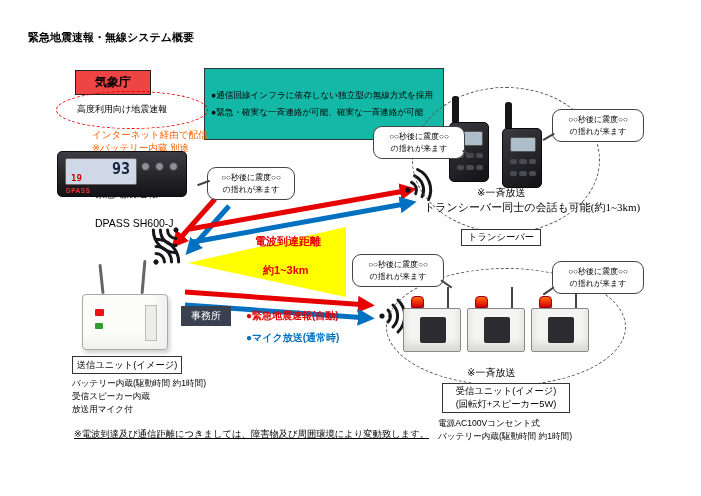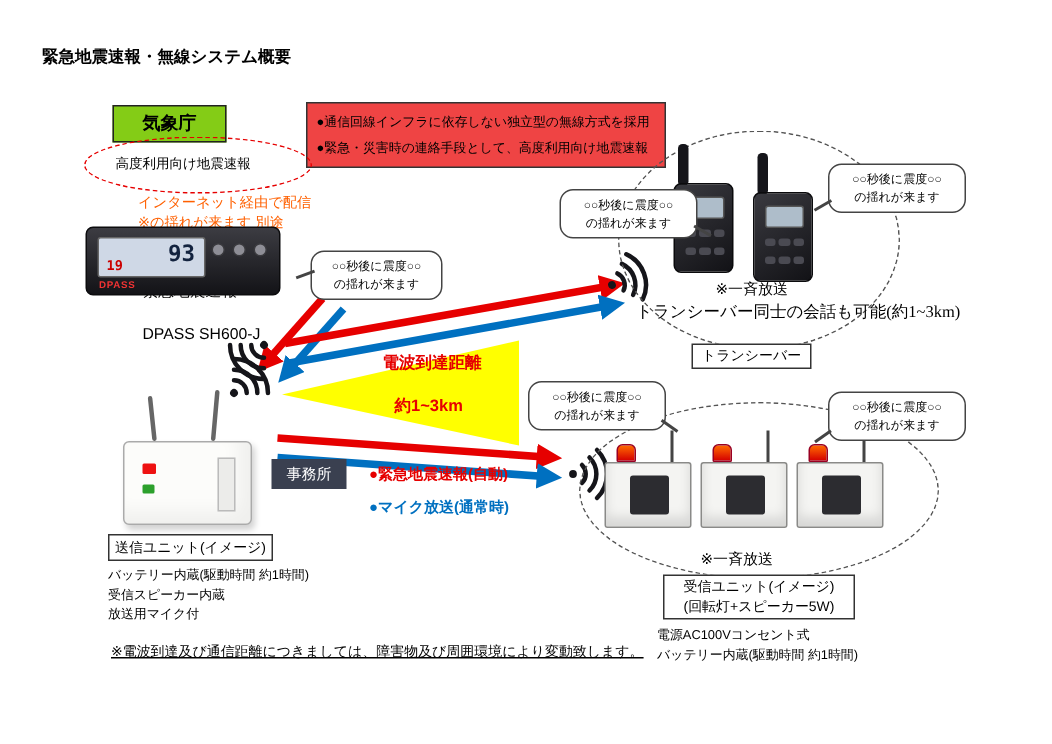--- a/index.html
+++ b/index.html
@@ -4,23 +4,23 @@
 <style>
   * { margin:0; padding:0; box-sizing:border-box; }
   body { background:#fff; font-family:"Liberation Sans","DejaVu Sans",sans-serif; color:#000; }
   .stage { position:relative; width:693px; height:496px; background:#fff; overflow:hidden; }
   .overlay { position:absolute; left:0; top:0; width:701px; height:496px; pointer-events:none; }
   .ar { stroke:#e60000; stroke-width:5; }
   .ab { stroke:#0070c0; stroke-width:5; }
   .txt { position:absolute; font-size:10px; white-space:nowrap; }
   .title { font-size:11px; font-weight:bold; }
   .orange { font-size:9.5px; font-weight:normal; color:#ff6000; }
-  .box { position:absolute; border:1.5px solid #222; background:#84cc16; display:flex; align-items:center; justify-content:center; font-weight:bold; font-size:12px; }
+  .box { position:absolute; border:1.5px solid #222; background:#ef4444; display:flex; align-items:center; justify-content:center; font-weight:bold; font-size:12px; }
   .lblbox { position:absolute; border:1px solid #333; background:#fff; display:flex; flex-direction:column; align-items:center; justify-content:center; font-size:9.3px; line-height:1.35; text-align:center; }
-  .featbox { position:absolute; border:1.2px solid #333; background:#ef4444; padding:4px 6px; font-size:8.6px; line-height:1.95; }
+  .featbox { position:absolute; border:1.2px solid #333; background:#14b8a6; padding:18px 6px; font-size:8.6px; line-height:1.95; }
   .dash-ellipse { position:absolute; border:1.4px dashed #555; border-radius:50%; }
   .red-ellipse { position:absolute; border:1.6px dashed #e60000; border-radius:50%; }
   .callout { position:absolute; width:92px; background:#fff; border:1px solid #444; border-radius:9px; padding:4px 2px; font-size:8px; line-height:1.45; text-align:center; z-index:6; }
   .tail { position:absolute; width:13px; height:1.5px; background:#444; }
   
   .dpass { position:absolute; width:130px; height:46px; background:linear-gradient(180deg,#3c3c42,#131317); border:1px solid #0c0c0e; border-radius:5px; z-index:3; }
   .dscreen { position:absolute; left:7px; top:6px; width:72px; height:27px; background:#cfd8e6; border:1px solid #666; border-radius:2px; overflow:hidden; }
   .dbig { position:absolute; right:6px; top:1px; font-size:15px; font-weight:bold; color:#13233f; font-family:"DejaVu Sans Mono",monospace; }
   .dsub { position:absolute; left:5px; bottom:1px; font-size:9px; font-weight:bold; color:#c00; font-family:"DejaVu Sans Mono",monospace; }
   .dknobs { position:absolute; right:8px; top:10px; display:flex; gap:5px; }
@@ -88,28 +88,28 @@
   </svg>
 
   <div class="txt title" style="left:28px;top:30px;">緊急地震速報・無線システム概要</div>
 
   <div class="box" style="left:75px;top:70px;width:76px;height:25px;">
     <span>気象庁</span>
   </div>
 
   <div class="featbox" style="left:204px;top:68px;width:240px;">
     <div>●通信回線インフラに依存しない独立型の無線方式を採用</div>
-    <div>●緊急・災害時の連絡手段として、高度利用向け地震速報</div>
+    <div>●緊急・確実な一斉連絡が可能、確実な一斉連絡が可能</div>
   </div>
 
   <div class="red-ellipse" style="left:56px;top:91px;width:152px;height:38px;"></div>
   <div class="txt" style="left:77px;top:103px;font-size:9px;">高度利用向け地震速報</div>
 
   <div class="txt orange" style="left:92px;top:129px;">インターネット経由で配信</div>
-  <div class="txt orange" style="left:92px;top:142px;">※の揺れが来ます 別途</div>
+  <div class="txt orange" style="left:92px;top:142px;">※バッテリー内蔵 別途</div>
 
   <div class="dpass" style="left:57px;top:151px;">
     <div class="dscreen">
       <span class="dbig">93</span>
       <span class="dsub">19</span>
     </div>
     <div class="dknobs">
         <span></span>
         <span></span>
         <span></span>

